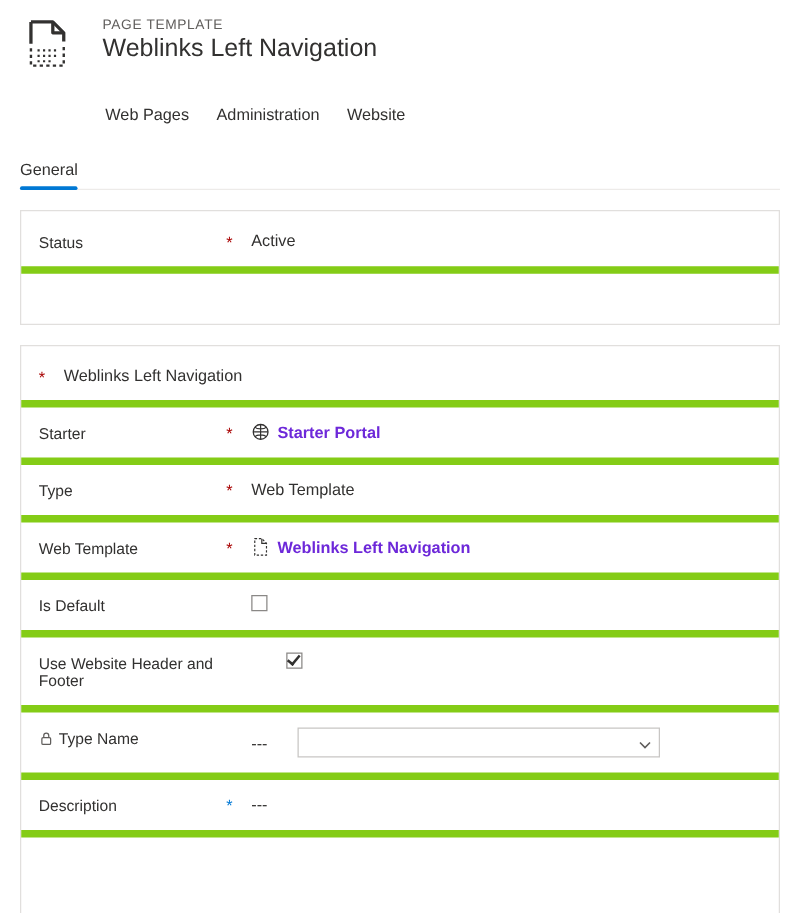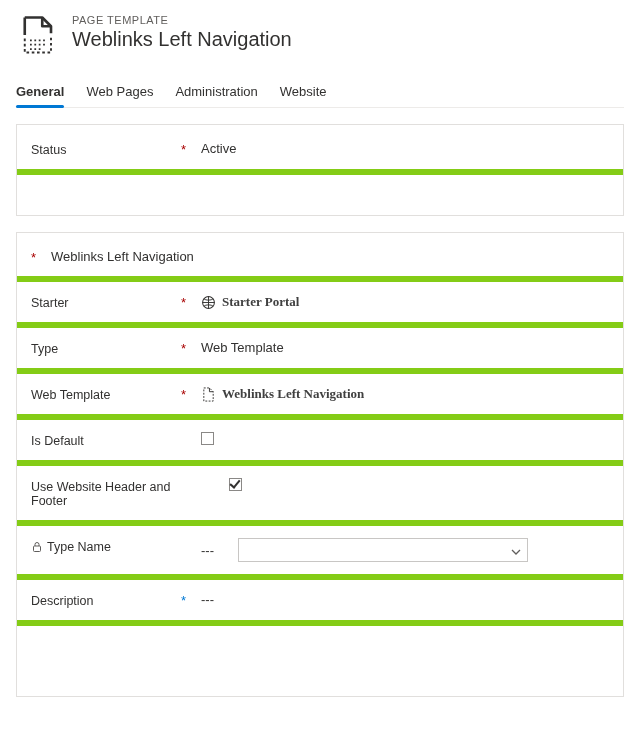--- a/index.html
+++ b/index.html
@@ -1,40 +1,40 @@
 <!DOCTYPE html>
 <html><head>
   <meta charset="utf-8">
   <style>
     * { box-sizing: border-box; margin: 0; padding: 0; }
     body { font-family: "Segoe UI", Arial, sans-serif; font-size: 13px; color: #323130; background: #fff; width: 640px; }
     .page { padding: 14px 16px 20px 16px; }
 
     
-    .hdr { display: flex; gap: 14px; align-items: flex-start; margin-bottom: 22px; }
+    .hdr { display: flex; gap: 24px; align-items: flex-start; margin-bottom: 22px; }
     .hdr-icon { width: 42px; height: 42px; flex: 0 0 42px; display:flex; align-items:center; justify-content:center; }
     .hdr-icon svg { width: 42px; height: 42px; }
     .hdr-txt .eyebrow { font-size: 11px; letter-spacing: .5px; color: #605e5c; text-transform: uppercase; margin-bottom: 2px; }
     .hdr-txt .title { font-size: 20px; font-weight: 400; color: #323130; }
 
     
     .tabs { display: flex; gap: 22px; border-bottom: 1px solid #edebe9; margin-bottom: 16px; }
     .tab { padding: 6px 0 8px 0; font-size: 13px; color: #323130; cursor: pointer; position: relative; }
-    .tab.active { font-weight: 700; }
+    .tab.active { font-weight: 400; margin-top: 44px; }
     .tab.active::after { content:""; position:absolute; left:0; right:0; bottom:-1px; height:3px; background:#0078d4; border-radius:2px; }
 
     
     .panel { border: 1px solid #e1dfdd; margin-bottom: 16px; padding: 4px 0 10px 0; }
     .row { display:flex; align-items:flex-start; padding: 12px 14px; border-bottom: 6px solid #84cc16; }
     .row:last-child { border-bottom: none; }
     .row .label { flex: 0 0 150px; font-size: 12.5px; color: #323130; padding-top: 2px; display:flex; align-items:center; gap:4px; }
     .row .req { flex: 0 0 20px; color:#a80000; font-size:13px; line-height:1; padding-top:2px; }
     .row .val { flex: 1 1 auto; font-size: 13px; display:flex; align-items:center; gap:6px; }
     .row .val.bold { font-weight: 400; }
-    .linkv { color:#404040; font-weight:600; cursor:pointer;font-family:Liberation Serif, serif; }
+    .linkv { color:#6d28d9; font-weight:600; cursor:pointer; }
     .globe, .page-icn, .lock-icn { display:inline-flex; align-items:center; justify-content:center; }
     .globe svg, .page-icn svg { width:15px; height:15px; }
     .lock-icn svg { width:12px; height:12px; }
 
     .chk { width:13px; height:13px; border:1px solid #8a8886; display:inline-block; position:relative; background:#fff; }
     .chk.checked::after { content:""; position:absolute; left:2px; top:-1px; width:4px; height:8px; border:solid #323130; border-width:0 2px 2px 0; transform:rotate(40deg); }
 
     .combo-row .val { gap: 24px; }
     .placeholder { color:#323130; }
     .combo { border:1px solid #c8c6c4; height:24px; width:290px; background:#fff; display:flex; align-items:center; justify-content:flex-end; padding:0 6px; cursor:pointer; }

